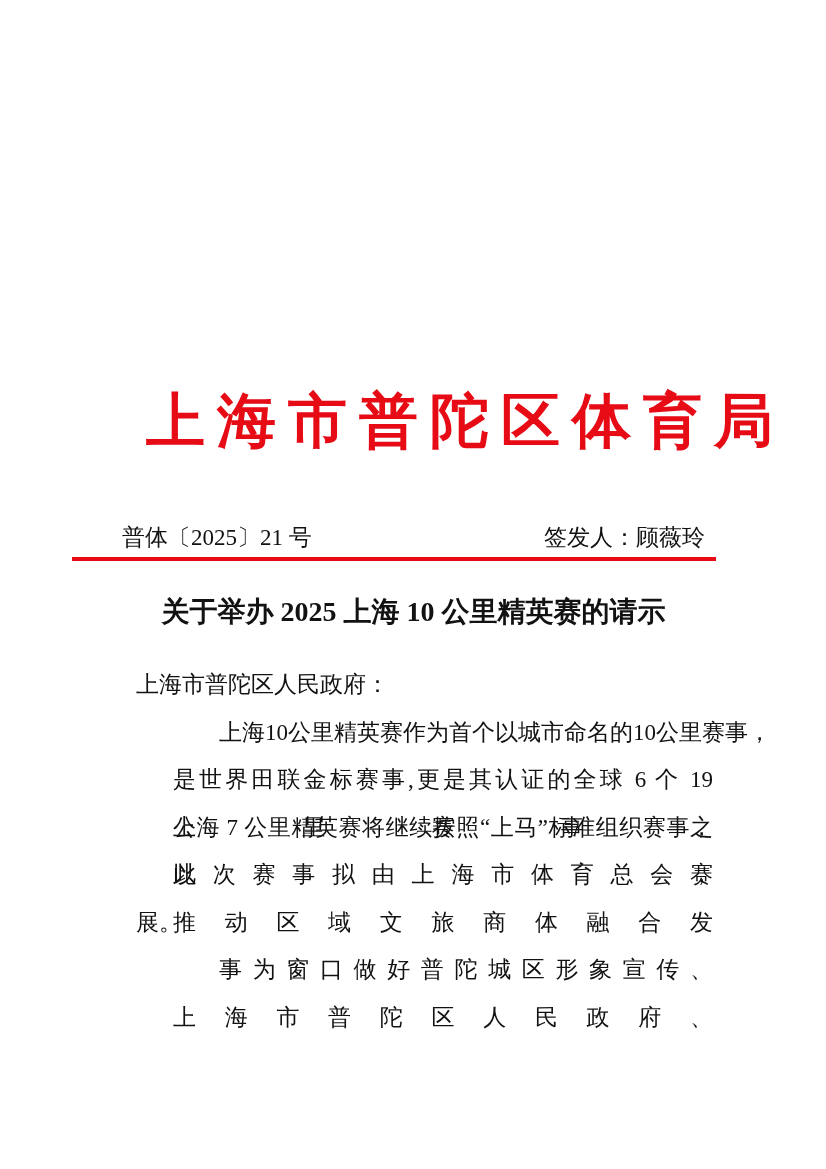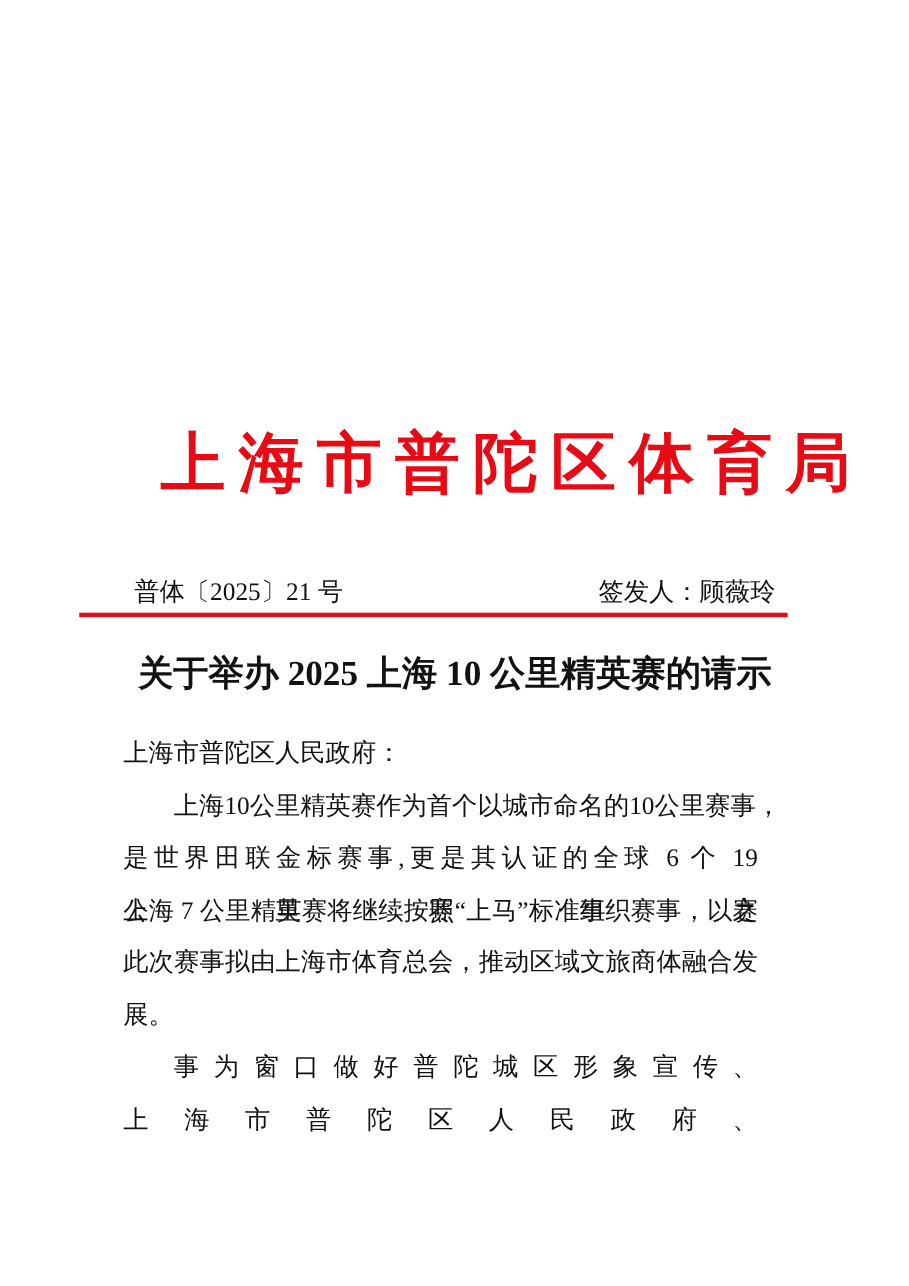--- a/index.html
+++ b/index.html
@@ -41,44 +41,45 @@
     width: 644px;
     height: 4px;
     background: var(--accent-red, #e60b14);
   }
   .doc-title {
     position: absolute;
     top: 594px;
     left: 122px;
     width: 583px;
     text-align: center;
-    font-size: 32px;
+    font-size: 28px;
     font-weight: bold;
     line-height: 36px;
     white-space: nowrap;
   }
   .body-block {
     position: absolute;
     top: 661px;
-    left: 112px;
+    left: 136px;
     width: 577px;
     font-size: 23px;
     line-height: 47.5px;
     word-break: keep-all;
   }
   .line {
     height: 47.5px;
     white-space: nowrap;
   }
   .line.indent { text-indent: 46px; }
   .line.justify {
     white-space: normal;
     text-align: justify;
     text-align-last: justify;
     text-justify: inter-character;
+    margin-left: 37px;
   }
 </style>
 </head>
 <body>
 
 <div class="page">
 
   <div class="agency">上海市普陀区体育局</div>
 
   <div class="meta-row">

